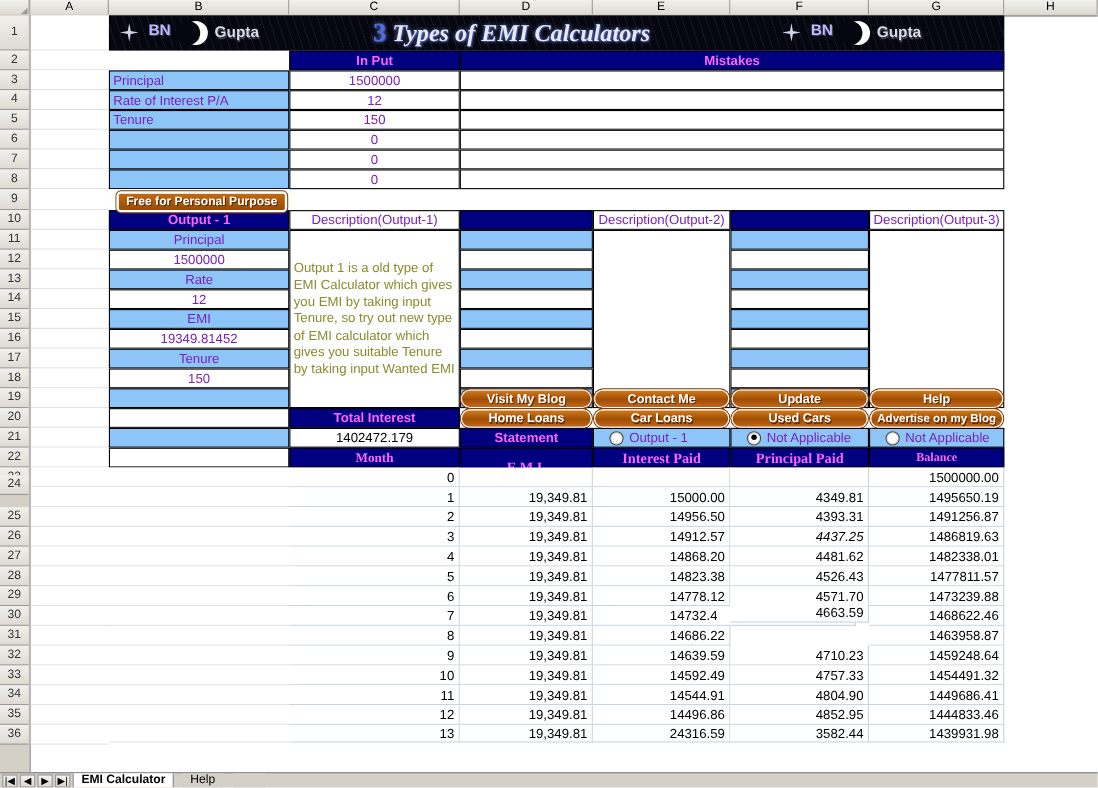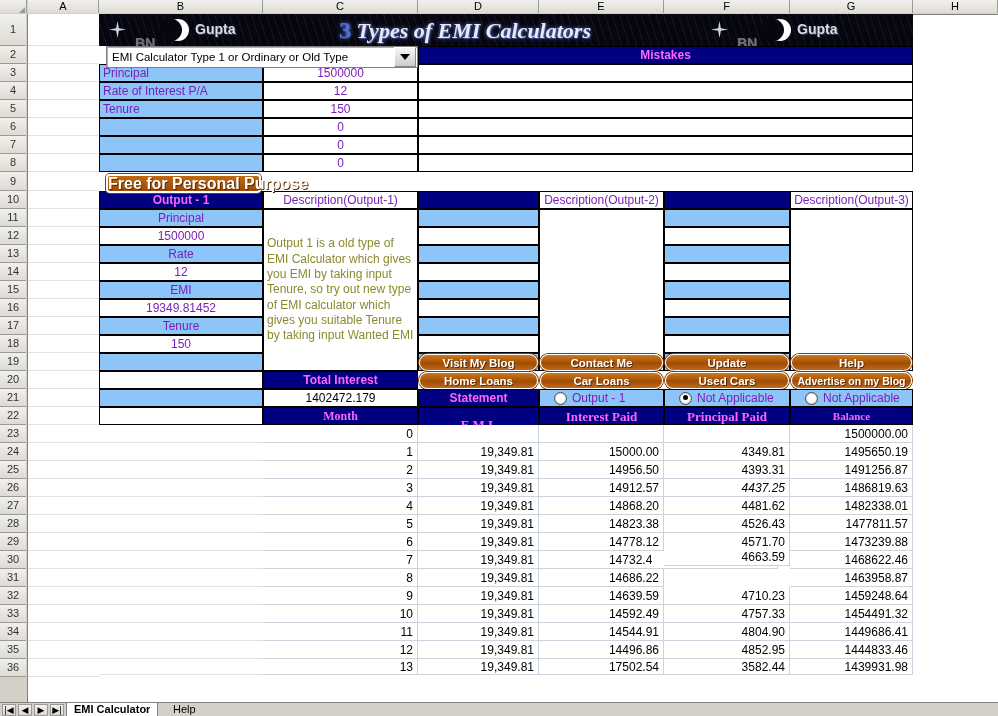--- a/index.html
+++ b/index.html
@@ -60,22 +60,22 @@
   .bn-title{position:absolute;left:240px;top:2px;width:330px;height:28px;
      font-family:"Liberation Serif",serif;font-style:italic;font-weight:bold;
      font-size:22px;color:#e7e9f5;line-height:28px;white-space:nowrap;
      text-shadow:0 0 4px #6a7fd6,1px 1px 0 #2b3570;}
   .bn-title b{color:#4f6fe0;font-size:24px;font-style:normal;
      font-family:"Liberation Serif",serif;}
   .logo{position:absolute;top:4px;width:190px;height:24px;}
   .logo .star{position:absolute;left:2px;top:3px;width:17px;height:17px;
      background:#cfd3e6;
      clip-path:polygon(50% 0,58% 42%,100% 50%,58% 58%,50% 100%,42% 58%,0 50%,42% 42%);}
-  .logo .bn{position:absolute;left:28px;top:17px;font-size:14px;font-weight:bold;
-     color:#737373;font-family:"Liberation Sans",sans-serif;
+  .logo .bn{position:absolute;left:28px;top:1px;font-size:14px;font-weight:bold;
+     color:#c4b5fd;font-family:"Liberation Sans",sans-serif;
      text-shadow:1px 1px 0 #3a3f52;}
   .logo .moon{position:absolute;left:60px;top:1px;width:22px;height:22px;
      border-radius:50%;background:#fff;}
   .logo .moon:after{content:"";position:absolute;left:-7px;top:0;width:22px;
      height:22px;border-radius:50%;background:#05060f;}
   .logo .gupta{position:absolute;left:88px;top:3px;font-size:14px;
      font-weight:bold;color:#d8dae4;text-shadow:1px 1px 0 #3a3f52;}
 
   
   .combo{position:absolute;left:106px;top:46px;width:310px;height:20px;
@@ -86,21 +86,21 @@
      background:linear-gradient(#f6f6f6,#cdcdcd);
      border:1px solid #8a8a8a;border-top-color:#fff;border-left-color:#fff;
      display:flex;align-items:center;justify-content:center;}
   .combo .btn:after{content:"";border-left:5px solid transparent;
      border-right:5px solid transparent;border-top:6px solid #000;}
 
   
   .badge{position:absolute;left:106px;top:174px;width:155px;height:19px;
      border-radius:4px;background:linear-gradient(#c06a12,#9a4a05);
      border:2px solid #fff;box-shadow:0 0 0 1px #7a3a02;
-     color:#fff;font-size:16px;font-weight:bold;line-height:15px;
+     color:#fff;font-size:11px;font-weight:bold;line-height:15px;
      text-align:center;white-space:nowrap;
      text-shadow:1px 1px 0 #5a2a00;box-sizing:border-box;}
   .pill{position:absolute;height:17px;border-radius:9px;
      background:linear-gradient(#cf7a1c,#a04d04 55%,#c2681a);
      border:1.5px solid #fff;box-shadow:0 0 0 1px #7d3a03;
      color:#fff;font-size:11.5px;font-weight:bold;line-height:14px;
      text-align:center;white-space:nowrap;overflow:hidden;
      text-shadow:1px 1px 0 #5e2b00;box-sizing:border-box;
      display:flex;align-items:center;justify-content:center;}
 
@@ -171,21 +171,21 @@
         <div class="cell" style="top: 249px; height: 18px; line-height: 17px;">14</div>
         <div class="cell" style="top: 267px; height: 18px; line-height: 17px;">15</div>
         <div class="cell" style="top: 285px; height: 18px; line-height: 17px;">16</div>
         <div class="cell" style="top: 303px; height: 18px; line-height: 17px;">17</div>
         <div class="cell" style="top: 321px; height: 18px; line-height: 17px;">18</div>
         <div class="cell" style="top: 339px; height: 18px; line-height: 17px;">19</div>
         <div class="cell" style="top: 357px; height: 18px; line-height: 17px;">20</div>
         <div class="cell" style="top: 375px; height: 18px; line-height: 17px;">21</div>
         <div class="cell" style="top: 393px; height: 18px; line-height: 17px;">22</div>
         <div class="cell" style="top: 411px; height: 18px; line-height: 17px;">23</div>
-        <div class="cell" style="top: 429px; height: 18px; line-height: 17px;">24</div>
+        <div class="cell" style="top: 418px; height: 18px; line-height: 17px;">24</div>
         <div class="cell" style="top: 447px; height: 18px; line-height: 17px;">25</div>
         <div class="cell" style="top: 465px; height: 18px; line-height: 17px;">26</div>
         <div class="cell" style="top: 483px; height: 18px; line-height: 17px;">27</div>
         <div class="cell" style="top: 501px; height: 18px; line-height: 17px;">28</div>
         <div class="cell" style="top: 519px; height: 18px; line-height: 17px;">29</div>
         <div class="cell" style="top: 537px; height: 18px; line-height: 17px;">30</div>
         <div class="cell" style="top: 555px; height: 18px; line-height: 17px;">31</div>
         <div class="cell" style="top: 573px; height: 18px; line-height: 17px;">32</div>
         <div class="cell" style="top: 591px; height: 18px; line-height: 17px;">33</div>
         <div class="cell" style="top: 609px; height: 18px; line-height: 17px;">34</div>
@@ -418,29 +418,25 @@
       <div class="c plain rt" style="left: 790px; top: 623px; width: 123px; height: 18px; border-top: none; border-right: 1px solid rgb(201, 212, 222); border-bottom: 1px solid rgb(201, 212, 222); border-left: none; border-image: initial;">1449686.41</div>
       <div style="position: absolute; box-sizing: border-box; background: rgb(255, 255, 255); border-bottom: 1px solid rgb(226, 226, 226); left: 99px; top: 641px; width: 164px; height: 18px;"></div>
       <div class="c plain rt" style="left: 263px; top: 641px; width: 155px; height: 18px; border-top: none; border-right: 1px solid rgb(201, 212, 222); border-bottom: 1px solid rgb(201, 212, 222); border-left: none; border-image: initial;">12</div>
       <div class="c plain rt" style="left: 418px; top: 641px; width: 121px; height: 18px; border-top: none; border-right: 1px solid rgb(201, 212, 222); border-bottom: 1px solid rgb(201, 212, 222); border-left: none; border-image: initial;">19,349.81</div>
       <div class="c plain rt" style="left: 539px; top: 641px; width: 125px; height: 18px; border-top: none; border-right: 1px solid rgb(201, 212, 222); border-bottom: 1px solid rgb(201, 212, 222); border-left: none; border-image: initial;">14496.86</div>
       <div class="c plain rt" style="left: 664px; top: 641px; width: 126px; height: 18px; border-top: none; border-right: 1px solid rgb(201, 212, 222); border-bottom: 1px solid rgb(201, 212, 222); border-left: none; border-image: initial;">4852.95</div>
       <div class="c plain rt" style="left: 790px; top: 641px; width: 123px; height: 18px; border-top: none; border-right: 1px solid rgb(201, 212, 222); border-bottom: 1px solid rgb(201, 212, 222); border-left: none; border-image: initial;">1444833.46</div>
       <div style="position: absolute; box-sizing: border-box; background: rgb(255, 255, 255); border-bottom: 1px solid rgb(226, 226, 226); left: 99px; top: 659px; width: 164px; height: 16px;"></div>
       <div class="c plain rt" style="left: 263px; top: 659px; width: 155px; height: 16px; border-top: none; border-right: 1px solid rgb(201, 212, 222); border-bottom: 1px solid rgb(201, 212, 222); border-left: none; border-image: initial;">13</div>
       <div class="c plain rt" style="left: 418px; top: 659px; width: 121px; height: 16px; border-top: none; border-right: 1px solid rgb(201, 212, 222); border-bottom: 1px solid rgb(201, 212, 222); border-left: none; border-image: initial;">19,349.81</div>
-      <div class="c plain rt" style="left: 539px; top: 659px; width: 125px; height: 16px; border-top: none; border-right: 1px solid rgb(201, 212, 222); border-bottom: 1px solid rgb(201, 212, 222); border-left: none; border-image: initial;">17502.54</div>
+      <div class="c plain rt" style="left: 539px; top: 659px; width: 125px; height: 16px; border-top: none; border-right: 1px solid rgb(201, 212, 222); border-bottom: 1px solid rgb(201, 212, 222); border-left: none; border-image: initial;">24316.59</div>
       <div class="c plain rt" style="left: 664px; top: 659px; width: 126px; height: 16px; border-top: none; border-right: 1px solid rgb(201, 212, 222); border-bottom: 1px solid rgb(201, 212, 222); border-left: none; border-image: initial;">3582.44</div>
       <div class="c plain rt" style="left: 790px; top: 659px; width: 123px; height: 16px; border-top: none; border-right: 1px solid rgb(201, 212, 222); border-bottom: 1px solid rgb(201, 212, 222); border-left: none; border-image: initial;">1439931.98</div>
     </div>
 
-  <div class="combo">
-    <div class="txt">EMI Calculator Type 1 or Ordinary or Old Type</div>
-    <div class="btn"></div>
-  </div>
 
   <div class="badge">Free for Personal Purpose</div>
 
   <div class="tabbar">
     <div class="navbtns">
       <span>|◀</span>
       <span>◀</span>
       <span>▶</span>
       <span>▶|</span>
     </div>

